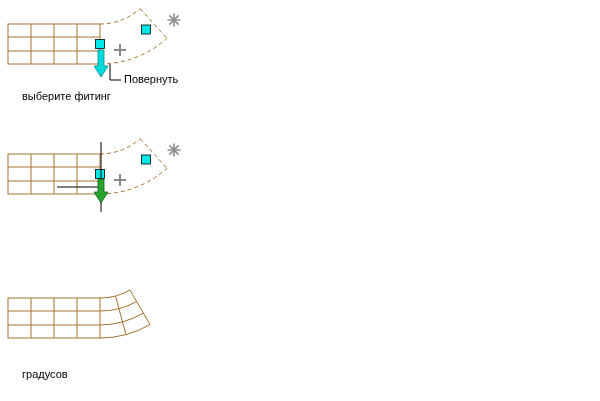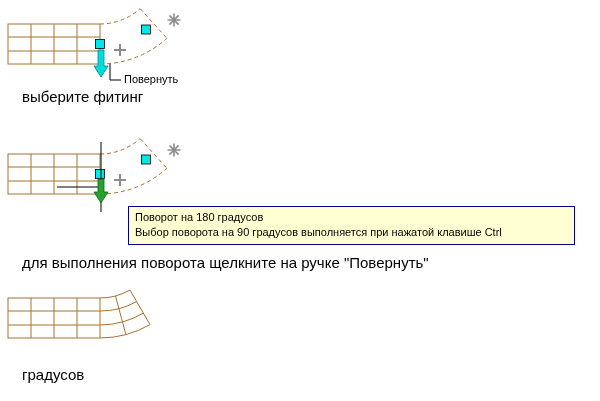--- a/index.html
+++ b/index.html
@@ -1,21 +1,21 @@
 <!DOCTYPE html>
 <html style="--line_brown: #a5742f; --grip_cyan: #00e8e8; --arrow_cyan: #00dcdc; --arrow_green: #27a22f; --marker_gray: #8c8c8c; --tooltip_bg: #ffffd2; --tooltip_border: #000080;"><head>
 <meta charset="utf-8">
 <style>
   html,body { margin:0; padding:0; background:#fff; }
   .page {
     position:relative; width:600px; height:401px; background:#ffffff;
     font-family:"Liberation Sans", sans-serif; overflow:hidden; color:#000;border-radius:9px;
   }
   .caption {
-    position:absolute; font-size:15px; line-height:13px; color:#000; white-space:nowrap;padding-left:17px;
+    position:absolute; font-size:11px; line-height:13px; color:#000; white-space:nowrap;padding-left:17px;
   }
   .grip-label {
     position:absolute; font-size:11px; line-height:13px; color:#000; white-space:nowrap;
   }
   .tooltip {
     position:absolute; left:128px; top:206px; width:433px;
     background:var(--tooltip_bg,#ffffd2);
     border:1px solid var(--tooltip_border,#000080);
     font-size:11px; line-height:15px; padding:3px 6px 4px 6px; color:#000;
   }
@@ -83,26 +83,21 @@
   <svg class="scene" style="top:134px" width="220" height="80" viewBox="0 0 220 80">
     <use href="#duct-grid-sym"></use>
     <use href="#fitting-preview-sym"></use>
     <g class="cross">
       <line x1="101" y1="8" x2="101" y2="78"></line>
       <line x1="57" y1="53" x2="103" y2="53"></line>
     </g>
     <polygon class="arrow-green" points="98,45 104,45 104,58 108,58 101,69 94,58 98,58"></polygon>
   </svg>
 
-  <div class="tooltip">
-    <div>Поворот на 180 градусов</div>
-    <div>Выбор поворота на 90 градусов выполняется при нажатой клавише Ctrl</div>
-  </div>
 
-  <div class="caption" style="left:5px; top:256px">для выполнения поворота щелкните на ручке "Повернуть"</div>
 
   <svg class="scene" style="top:278px" width="220" height="72" viewBox="0 0 220 72">
     <use href="#duct-grid-sym"></use>
     <g class="duct">
       <path d="M 100 20 A 60 60 0 0 0 130 12"></path>
       <path d="M 100 33 A 73.3 73.3 0 0 0 136.7 23.5"></path>
       <path d="M 100 47 A 86.7 86.7 0 0 0 143.3 35.1"></path>
       <path d="M 100 60 A 100 100 0 0 0 150 46.6"></path>
       <line x1="130" y1="12" x2="150" y2="46.6"></line>
       <line x1="115.5" y1="18" x2="125.9" y2="56.6"></line>

